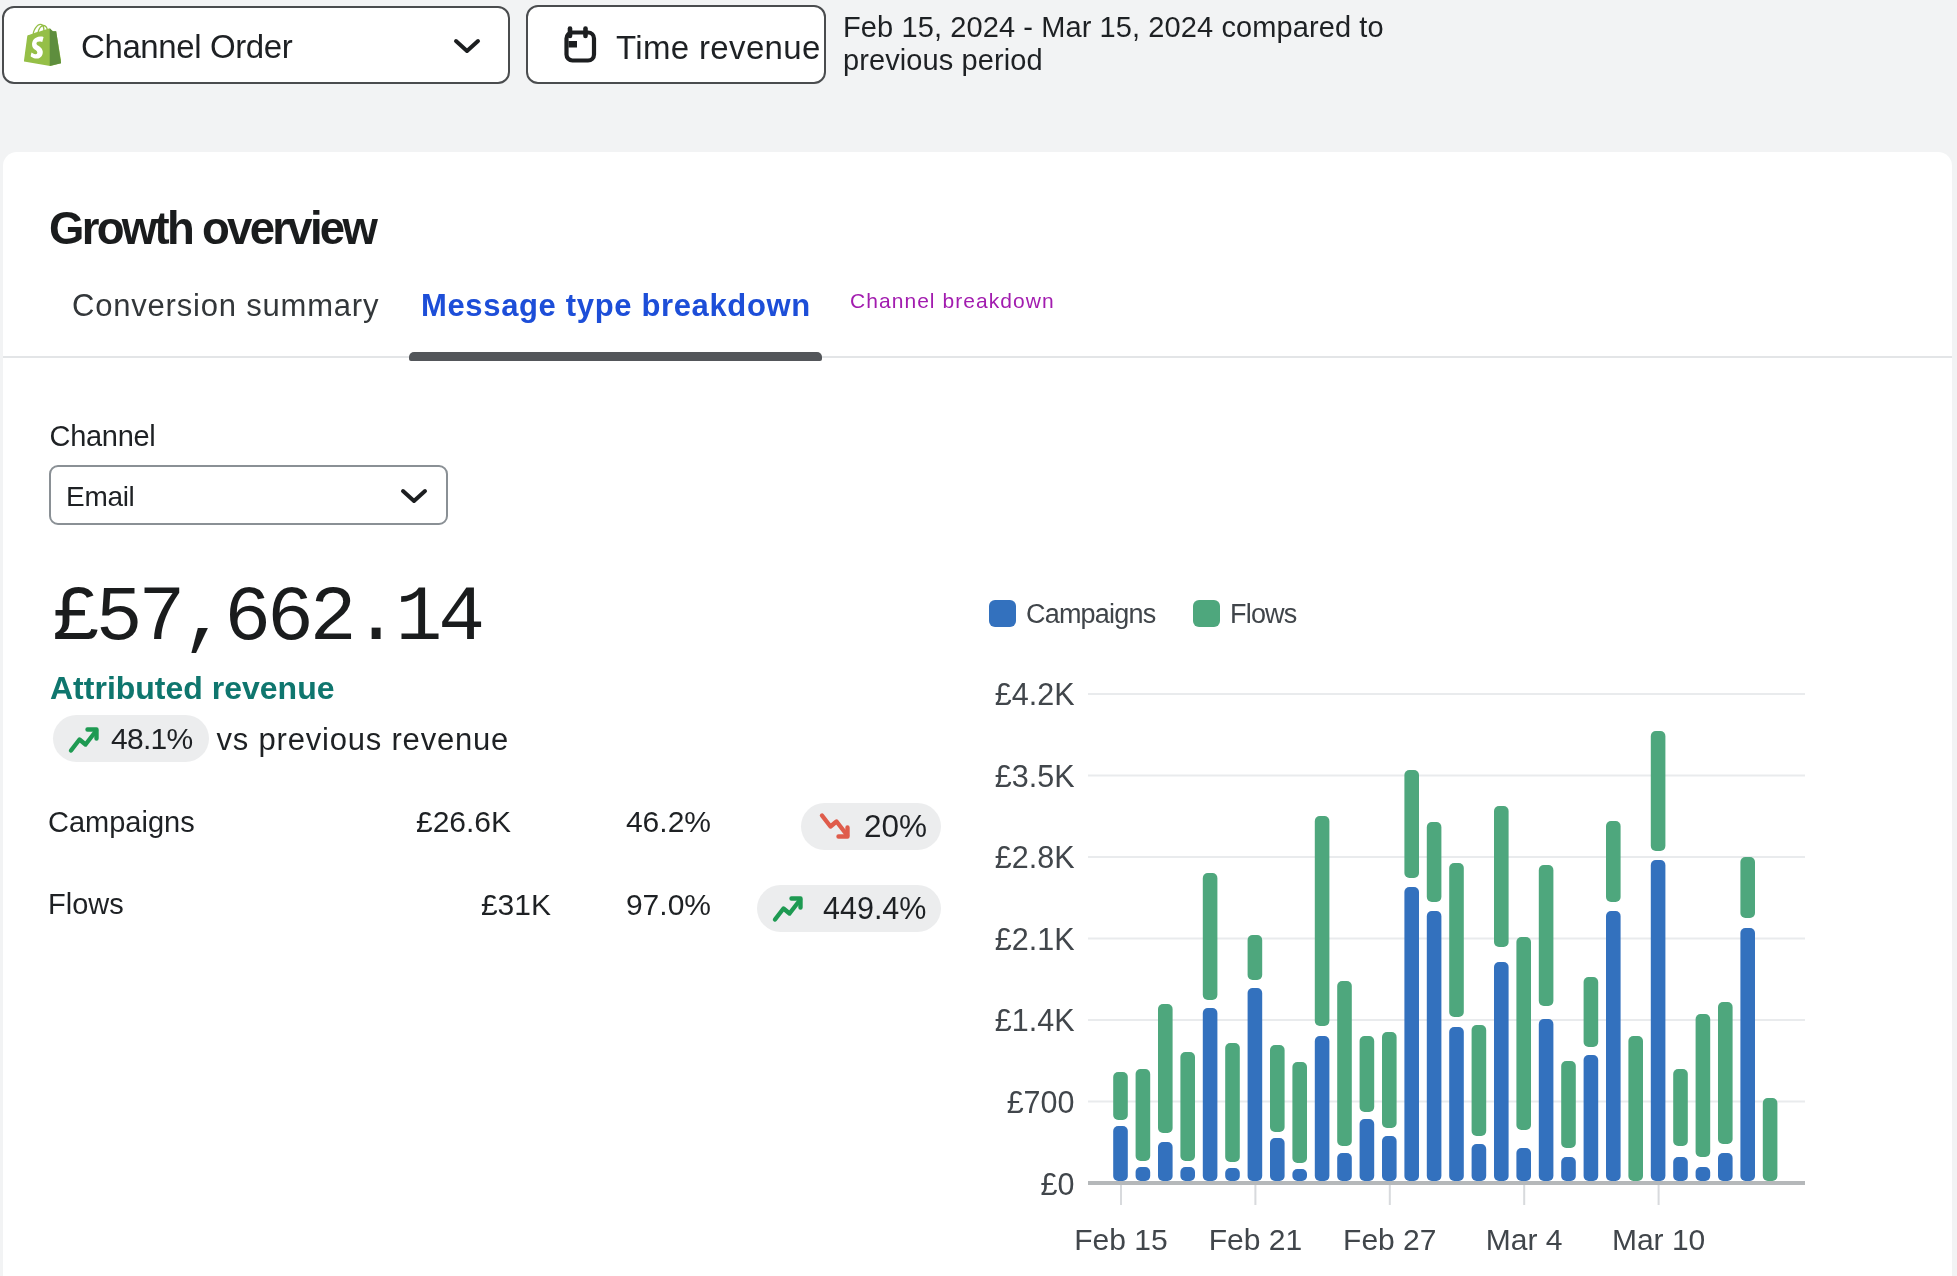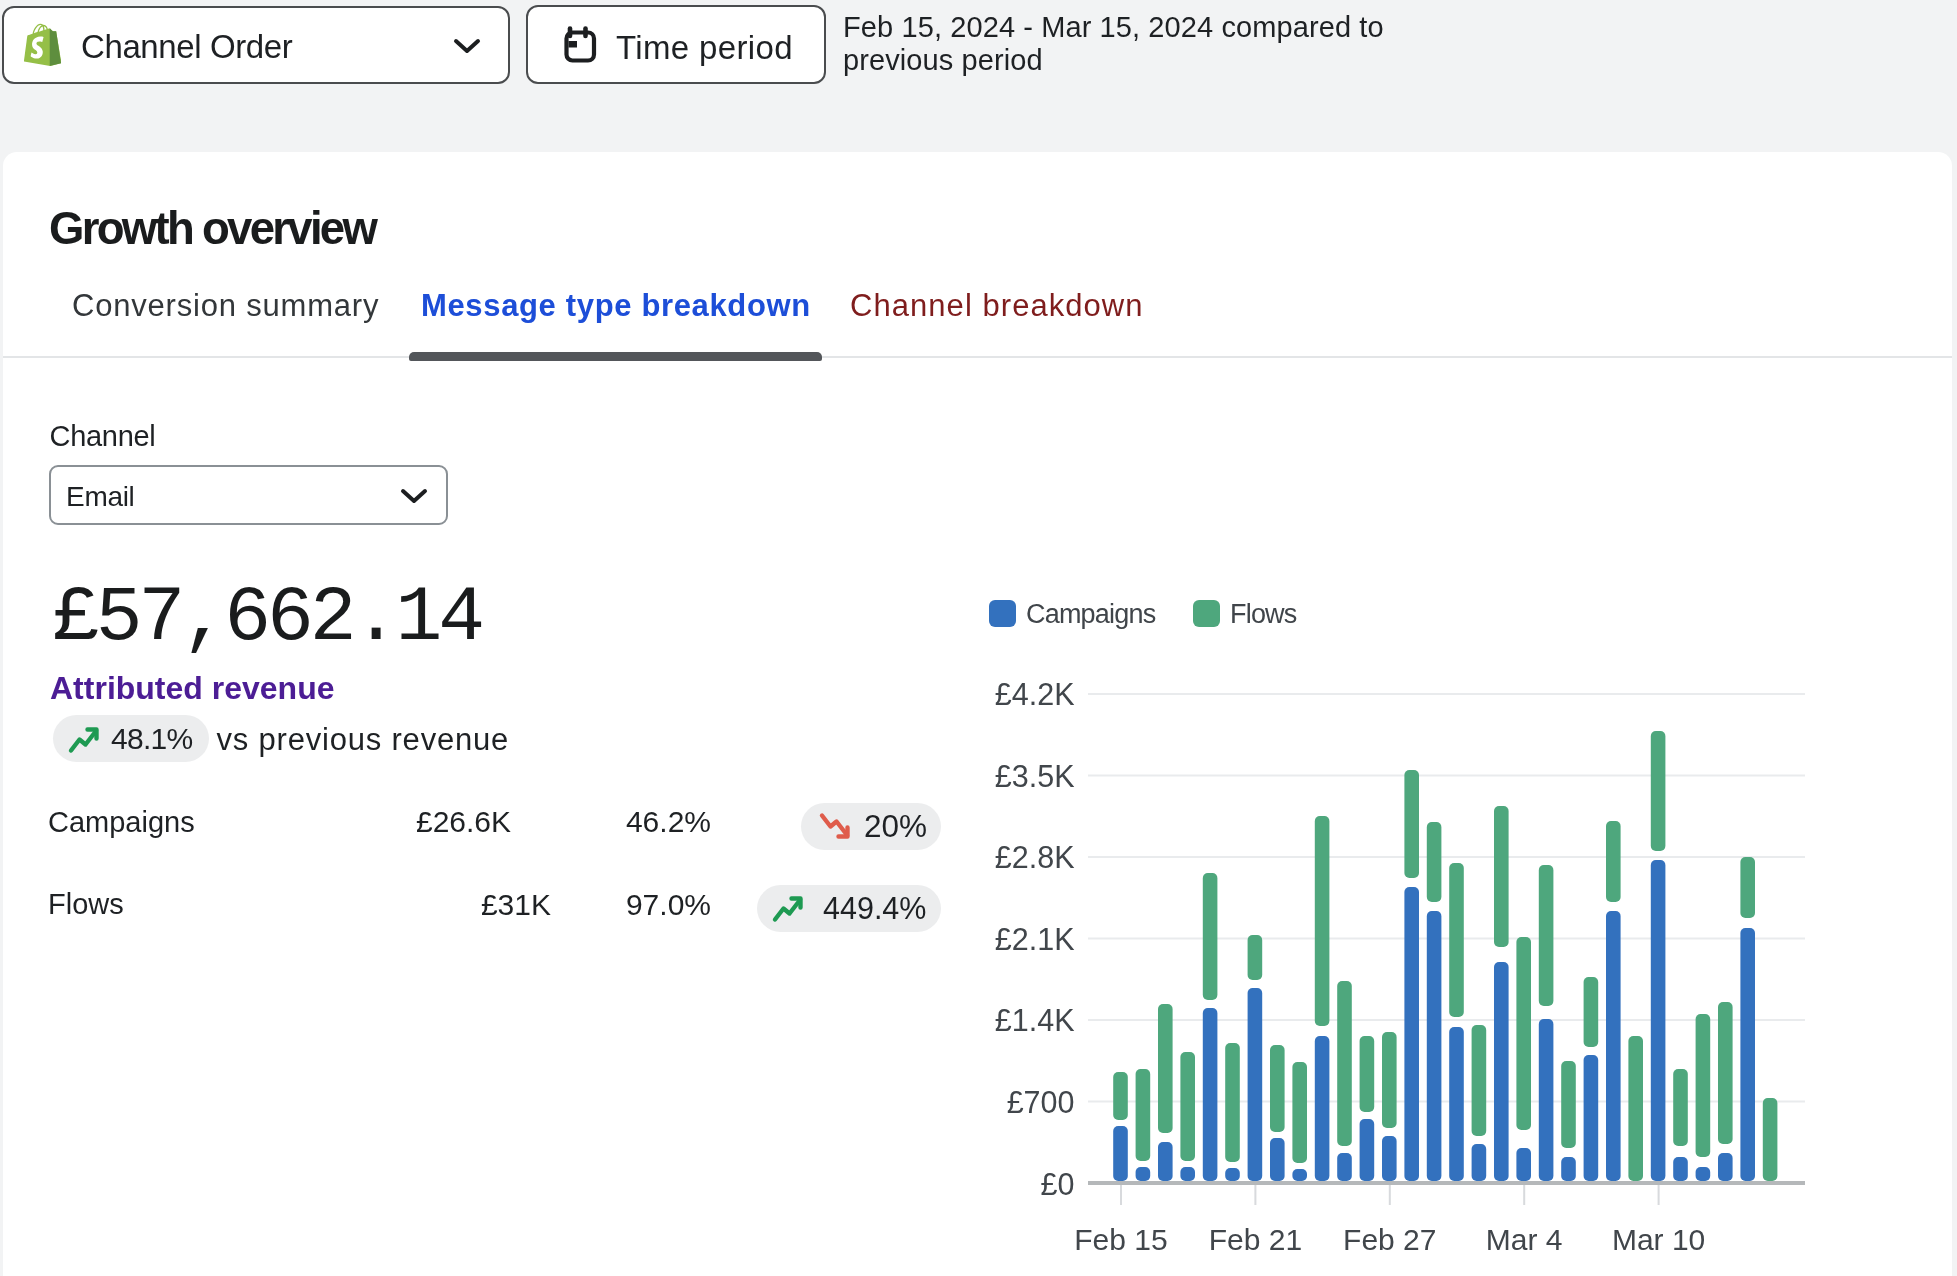--- a/index.html
+++ b/index.html
@@ -16,40 +16,40 @@
 <svg style="position:absolute;left:452px;top:37px" width="30" height="18" viewBox="0 0 30 18">
     <path d="M4 4 L15 14 L26 4" fill="none" stroke="#1C1E20" stroke-width="4" stroke-linecap="round" stroke-linejoin="round"></path>
   </svg>
 <div class="abs" style="left:526px;top:5px;width:300px;height:79px;background:#fff;border:2px solid #4A4C4E;border-radius:12px"></div>
 <svg style="position:absolute;left:564px;top:26px" width="33" height="37" viewBox="0 0 33 37">
 <rect x="2.5" y="6.5" width="27.5" height="28" rx="6" fill="none" stroke="#1C1E20" stroke-width="4.2"></rect>
 <line x1="6" y1="2.5" x2="6" y2="10" stroke="#1C1E20" stroke-width="4.6" stroke-linecap="round"></line>
 <line x1="21.5" y1="2.5" x2="21.5" y2="10" stroke="#1C1E20" stroke-width="4.6" stroke-linecap="round"></line>
 <rect x="4.5" y="15" width="8.5" height="6.5" fill="#1C1E20"></rect>
 </svg>
-<div class="abs" style="left:616px;top:30.8px;font-size:33px;line-height:1;letter-spacing:0.35px">Time period</div>
+<div class="abs" style="left:616px;top:30.8px;font-size:33px;line-height:1;letter-spacing:0.35px">Time revenue</div>
 <div class="abs" style="left:843px;top:12.6px;font-size:29px;line-height:1;letter-spacing:0.1px">Feb 15, 2024 - Mar 15, 2024 compared to</div>
 <div class="abs" style="left:843px;top:45.9px;font-size:29px;line-height:1;letter-spacing:0.1px">previous period</div>
 
 <div class="abs" style="left:49px;top:205.8px;font-size:45.5px;line-height:1;font-weight:bold;letter-spacing:-2.7px;color:#1A1C1D">Growth overview</div>
 <div class="abs" style="left:72px;top:290px;font-size:31px;line-height:1;letter-spacing:0.8px;color:#33373A">Conversion summary</div>
 <div class="abs" style="left:421px;top:290px;font-size:31px;line-height:1;letter-spacing:0.65px;font-weight:bold;color:#1d4ed8">Message type breakdown</div>
-<div class="abs" style="left:850px;top:290px;font-size:31px;line-height:1;letter-spacing:1.05px;color:#7f1d1d">Channel breakdown</div>
+<div class="abs" style="left:850px;top:290px;font-size:21px;line-height:1;letter-spacing:1.05px;color:#a21caf">Channel breakdown</div>
 <div class="abs" style="left:3px;top:356px;width:1949px;height:2px;background:#E3E5E7"></div>
 <div class="abs" style="left:409px;top:352px;width:413px;height:9px;background:#53565A;border-radius:5px 5px 2px 2px"></div>
 
 <div class="abs" style="left:49.5px;top:421.8px;font-size:29px;line-height:1;letter-spacing:-0.3px">Channel</div>
 <div class="abs" style="left:49px;top:465px;width:399px;height:60px;background:#fff;border:2px solid #8A9095;border-radius:9px"></div>
 <div class="abs" style="left:66px;top:483px;font-size:28px;line-height:1;letter-spacing:-0.3px">Email</div>
 <svg style="position:absolute;left:399px;top:487px" width="30" height="18" viewBox="0 0 30 18">
     <path d="M4 4 L15 14 L26 4" fill="none" stroke="#1C1E20" stroke-width="4" stroke-linecap="round" stroke-linejoin="round"></path>
   </svg>
 
 <div class="abs" style="left:53px;top:578.7px;font-size:78px;line-height:1;font-family:'Liberation Mono',monospace;letter-spacing:-4px;color:#1A1C1D">£57,662.14</div>
-<div class="abs" style="left:50px;top:671.5px;font-size:32px;line-height:1;font-weight:bold;color:#4c1d95">Attributed revenue</div>
+<div class="abs" style="left:50px;top:671.5px;font-size:32px;line-height:1;font-weight:bold;color:#0f766e">Attributed revenue</div>
 
 <div class="abs" style="left:53px;top:715px;width:156px;height:47px;background:#ECEDEE;border-radius:24px"></div>
 <div class="abs" style="left:67px;top:724px"><svg width="35" height="31" viewBox="0 0 35 31">
       <path d="M4 26.5 L12.5 15.5 L18.5 20.5 L29 7" fill="none" stroke="#1E9A52" stroke-width="4.4" stroke-linecap="round" stroke-linejoin="round"></path>
       <path d="M20.5 5.5 L29.5 5.5 L29.5 14.5" fill="none" stroke="#1E9A52" stroke-width="4.4" stroke-linecap="round" stroke-linejoin="round"></path>
     </svg></div>
 <div class="abs" style="left:111px;top:723.8px;font-size:30px;line-height:1;letter-spacing:-0.7px">48.1%</div>
 <div class="abs" style="left:216.5px;top:724.2px;font-size:31px;line-height:1;letter-spacing:0.8px">vs previous revenue</div>
 
 <div class="abs" style="left:48px;top:807.8px;font-size:29px;line-height:1">Campaigns</div>

